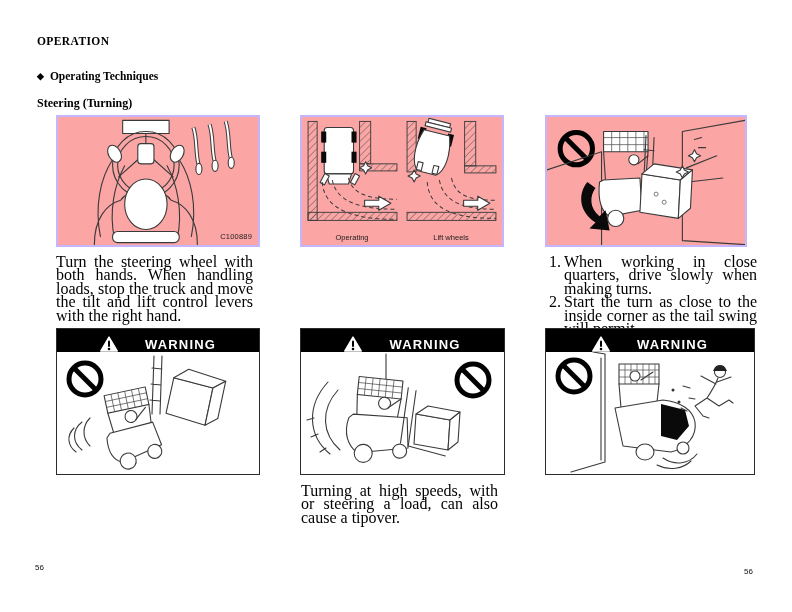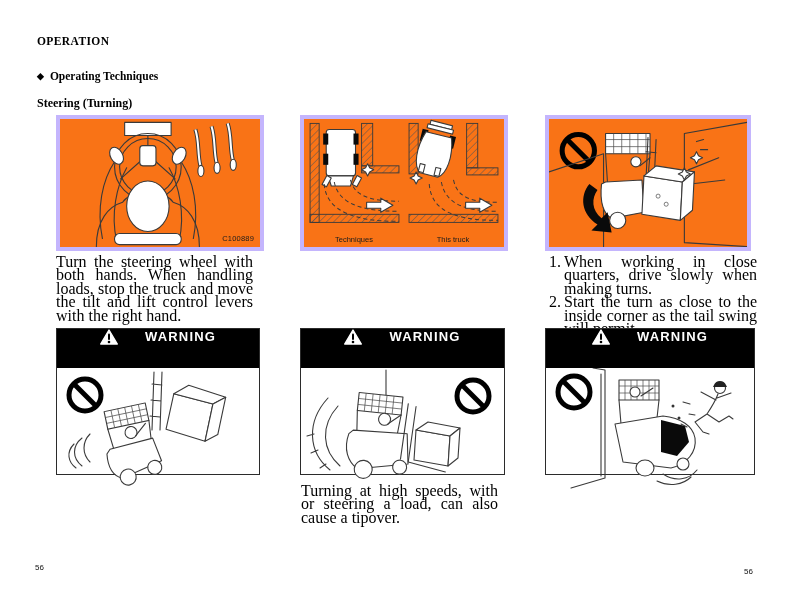--- a/index.html
+++ b/index.html
@@ -6,32 +6,32 @@
   .page{
     position:relative;width:792px;height:612px;background:#ffffff;
     font-family:"Liberation Serif",serif;color:#000;overflow:hidden;
     margin:0 auto;
   }
   .op-header{position:absolute;left:37px;top:35px;font-weight:bold;font-size:11.5px;letter-spacing:.4px;}
   .section-title{position:absolute;left:37px;top:70px;font-weight:bold;font-size:11.5px;}
   .section-title .bullet{font-size:9px;margin-right:6px;position:relative;top:-1px;}
   .subsection-title{position:absolute;left:37px;top:96px;font-weight:bold;font-size:12px;}
 
-  .figbox{position:absolute;top:115px;height:128px;border:4px solid #c4b5fd;background:#f97316;text-align:center;}
+  .figbox{position:absolute;top:115px;height:128px;border:2px solid #c4b5fd;background:#fca5a5;text-align:center;}
   .figbox svg{display:block;width:100%;height:100%;}
   .figcode{position:absolute;right:6px;bottom:4px;font-family:"Liberation Sans",sans-serif;font-size:7.5px;color:#1c1c1c;letter-spacing:.2px;}
   .figlabel{position:absolute;bottom:3px;transform:translateX(-50%);font-family:"Liberation Sans",sans-serif;font-size:7.5px;color:#1c1c1c;}
 
   .caption{position:absolute;font-size:16px;line-height:13.4px;text-align:justify;text-align-last:left;}
   .caption .li{display:flex;}
   .caption .num{flex:0 0 15px;}
   .caption .litext{flex:1;text-align:justify;text-align-last:left;}
 
   .warnbox{position:absolute;top:328px;height:145px;border:1px solid #2b2b2b;background:#fff;}
-  .warnbar{height:39px;background:#000;display:flex;align-items:flex-start;justify-content:center;gap:27px;}
+  .warnbar{height:23px;background:#000;display:flex;align-items:flex-end;justify-content:center;gap:27px;}
   .warnbar svg{display:block;}
   .warnlabel{color:#fff;font-family:"Liberation Sans",sans-serif;font-weight:bold;font-size:13px;letter-spacing:1.2px;}
   .warnart{display:block;width:100%;height:122px;}
 
   .pageno{position:absolute;font-family:"Liberation Sans",sans-serif;font-size:8px;color:#111;}
 
   svg .ln{stroke:#3a3a3a;fill:none;stroke-width:1.1;stroke-linecap:round;stroke-linejoin:round;}
   svg .lnthin{stroke:#4a4a4a;fill:none;stroke-width:.7;}
   svg .wh{fill:#ffffff;stroke:#3a3a3a;stroke-width:1.1;stroke-linejoin:round;}
   svg .blk{fill:#0a0a0a;stroke:none;}
@@ -118,22 +118,22 @@
           <path class="wh" d="M12,12 L38,12 C44,30 42,48 34,53 L16,53 C8,48 6,30 12,12 Z"></path>
           <rect class="wh" x="14" y="44" width="5" height="8"></rect>
           <rect class="wh" x="30" y="44" width="5" height="8"></rect>
         </g>
         <path class="dash" d="M32,58 C36,80 56,87 88,87"></path>
         <path class="dash" d="M44,56 C48,74 62,78 88,78"></path>
         <path class="dash" d="M20,60 C22,88 48,96 88,96"></path>
         <polygon class="wh" points="56,78 70,78 70,74 82,81 70,88 70,84 56,84"></polygon>
       </g>
     </svg>
-    <span class="figlabel" style="left:50px;">Techniques</span>
-    <span class="figlabel" style="left:149px;">This truck</span>
+    <span class="figlabel" style="left:50px;">Operating</span>
+    <span class="figlabel" style="left:149px;">Lift wheels</span>
   </div>
 
   <div class="figbox" style="left:545px;width:198px;">
     <svg viewBox="0 0 196 126">
       <g>
         <circle class="nosym" cx="29" cy="31" r="16"></circle>
         <line class="nosym" x1="18" y1="20" x2="40" y2="42"></line>
       </g>
       <path class="ln" d="M0,52 L54,34 M54,34 L54,126"></path>
       <path class="ln" d="M134,14 L134,122 M134,14 L196,3 M134,122 L196,126 M138,50 L168,38 M140,64 L174,60"></path>

